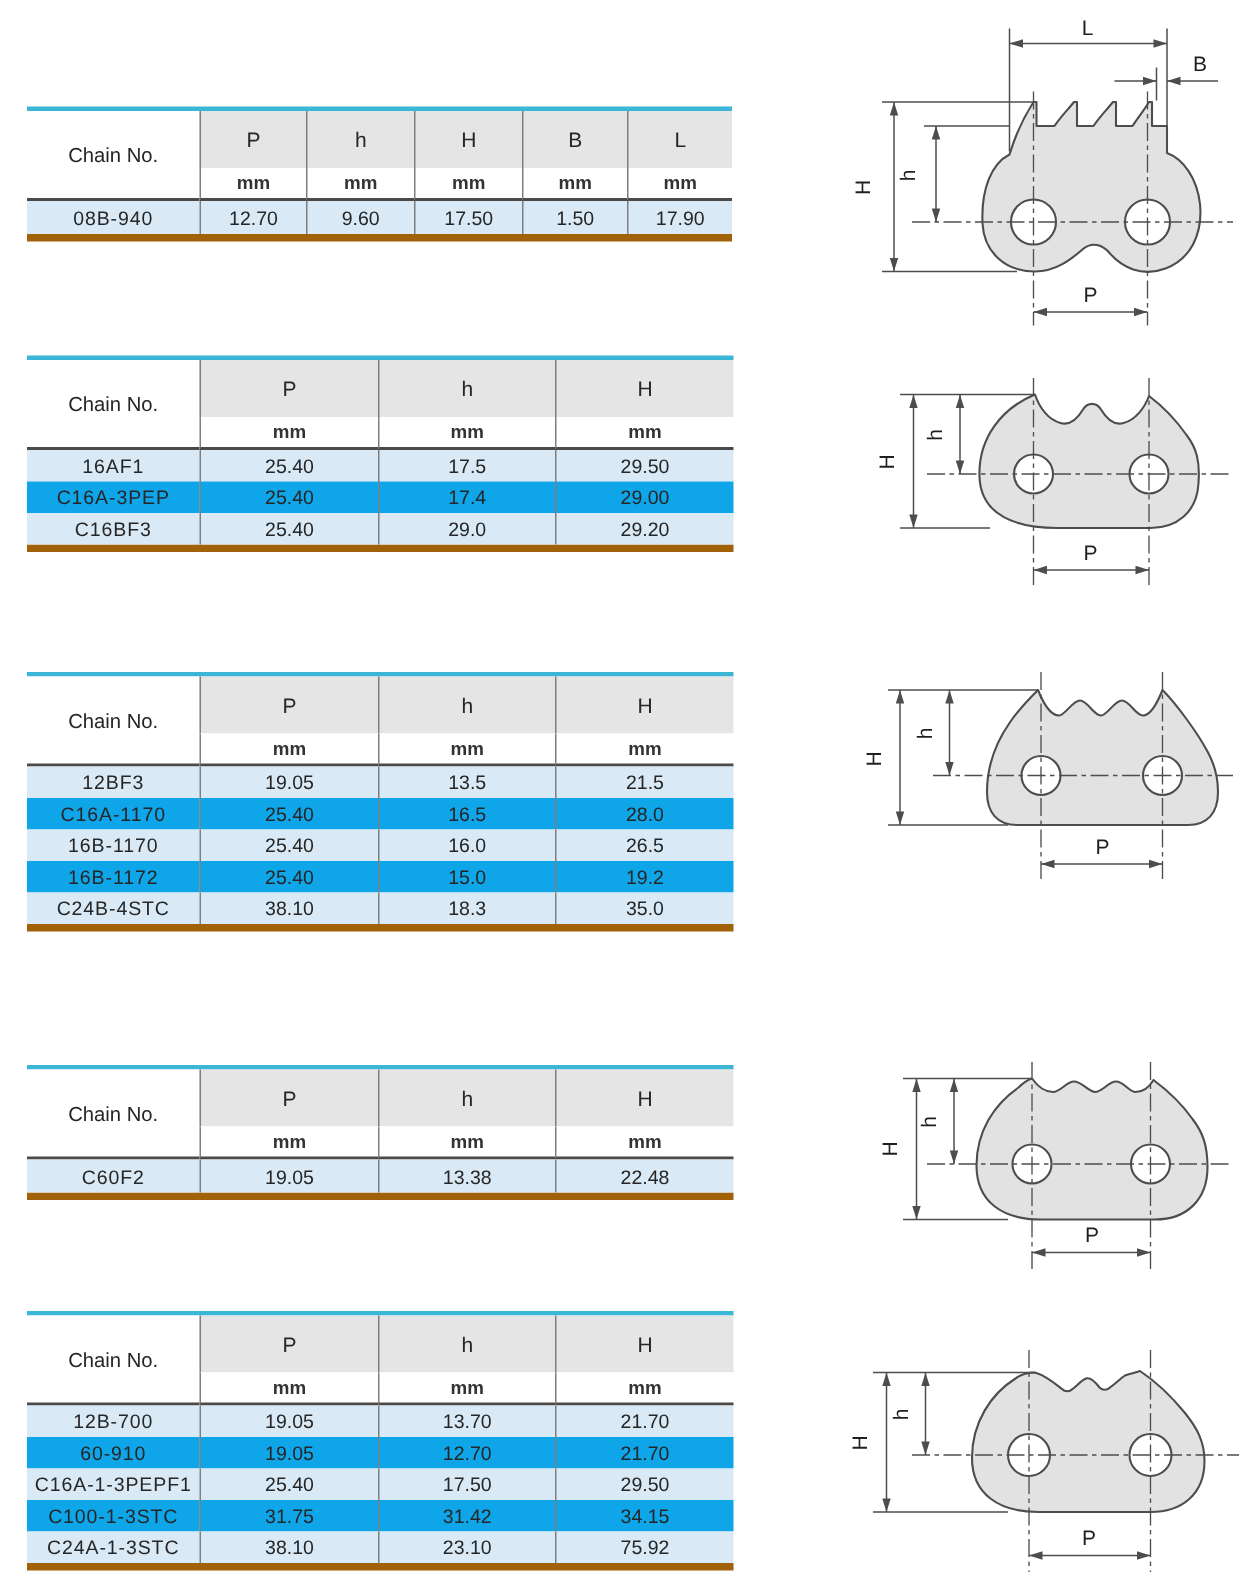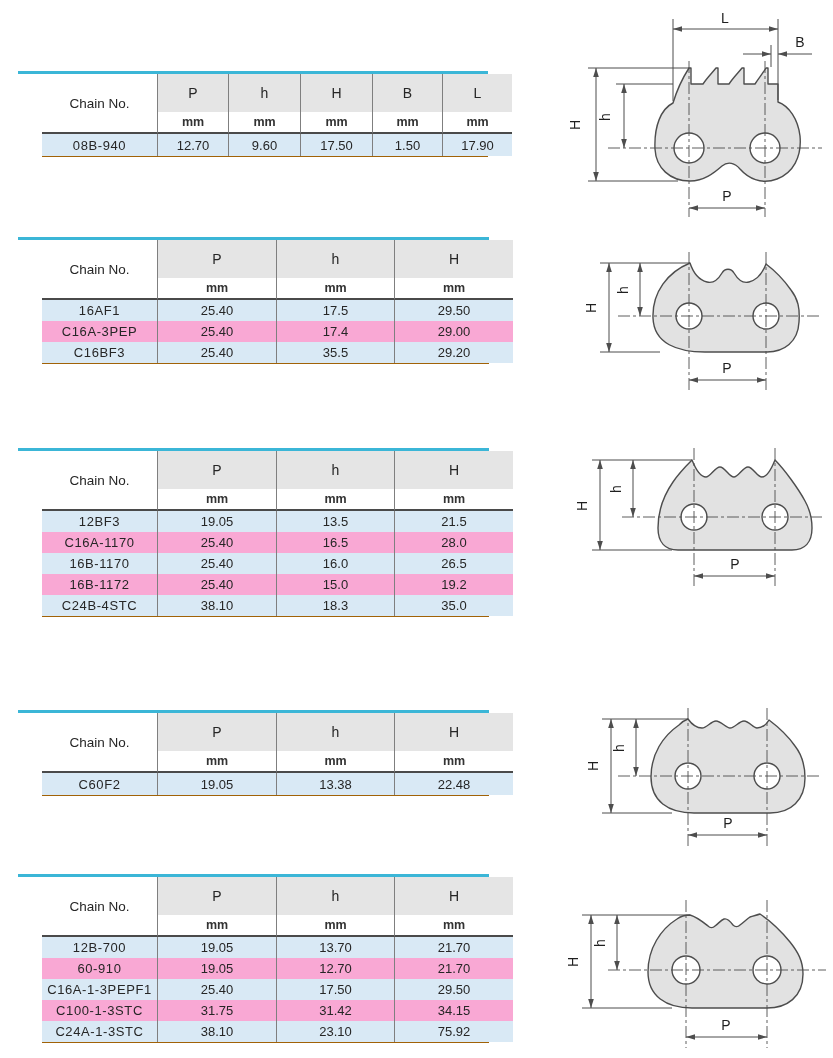--- a/index.html
+++ b/index.html
@@ -1,29 +1,29 @@
 <!DOCTYPE html>
 <html><head>
 <meta charset="utf-8">
 <style>
   html,body{margin:0;padding:0;background:#fff;}
   .page{position:relative;width:833px;height:1058px;background:#fff;overflow:hidden;
         font-family:"Liberation Sans",sans-serif;color:#262626;}
   .spec-table{position:absolute;}
   .accent{height:3px;background:#3bb6d7;}
-  .tgrid{display:grid;border-bottom:1px solid #a16207;margin-left:24px;}
+  .tgrid{display:grid;border-bottom:5px solid #a16207;}
   .cell{display:flex;align-items:center;justify-content:center;box-sizing:border-box;
         font-size:13px;white-space:nowrap;}
   .chain-head{grid-row:1/3;grid-column:1;background:#fff;border-bottom:2px solid #4a4a4a;font-size:13.5px;}
   .col-head{background:#e5e5e5;font-size:14px;}
   .unit{font-size:12.5px;color:#333;border-bottom:2px solid #4a4a4a;background:#fff;font-weight:bold;}
   .sep{border-left:1px solid #7f7f7f;}
   .chain{letter-spacing:0.6px;}
   .row-a{background:#d9e9f5;}
-  .row-b{background:#f9a8d4;}
+  .row-b{background:#0ea5e9;}
   svg.diagram{position:absolute;}
   .plate{fill:#e2e2e2;stroke:#4d4d4d;stroke-width:1.4;stroke-linejoin:round;}
   .hole{fill:#ffffff;stroke:#4d4d4d;stroke-width:1.4;}
   .cl{stroke:#4d4d4d;stroke-width:0.9;stroke-dasharray:12 3 3 3;fill:none;}
   .dim{stroke:#4d4d4d;stroke-width:1;fill:none;}
   .ah{fill:#4d4d4d;stroke:none;}
   .dlabel{font-family:"Liberation Sans",sans-serif;font-size:14px;fill:#1f1f1f;}
 </style>
 </head>
 <body>
@@ -66,21 +66,21 @@
       <div class="cell chain row-a">16AF1</div>
       <div class="cell row-a sep">25.40</div>
       <div class="cell row-a sep">17.5</div>
       <div class="cell row-a sep">29.50</div>
       <div class="cell chain row-b">C16A-3PEP</div>
       <div class="cell row-b sep">25.40</div>
       <div class="cell row-b sep">17.4</div>
       <div class="cell row-b sep">29.00</div>
       <div class="cell chain row-a">C16BF3</div>
       <div class="cell row-a sep">25.40</div>
-      <div class="cell row-a sep">35.5</div>
+      <div class="cell row-a sep">29.0</div>
       <div class="cell row-a sep">29.20</div>
     </div>
   </div>
 
   <div class="spec-table" style="left:18px;top:448px;width:471px;">
     <div class="accent"></div>
     <div class="tgrid" style="grid-template-columns:115px 119px 118px 119px;grid-template-rows:38px 22px repeat(5,21px);">
       <div class="cell chain-head">Chain No.</div>
       <div class="cell col-head sep">P</div>
       <div class="cell col-head sep">h</div>

